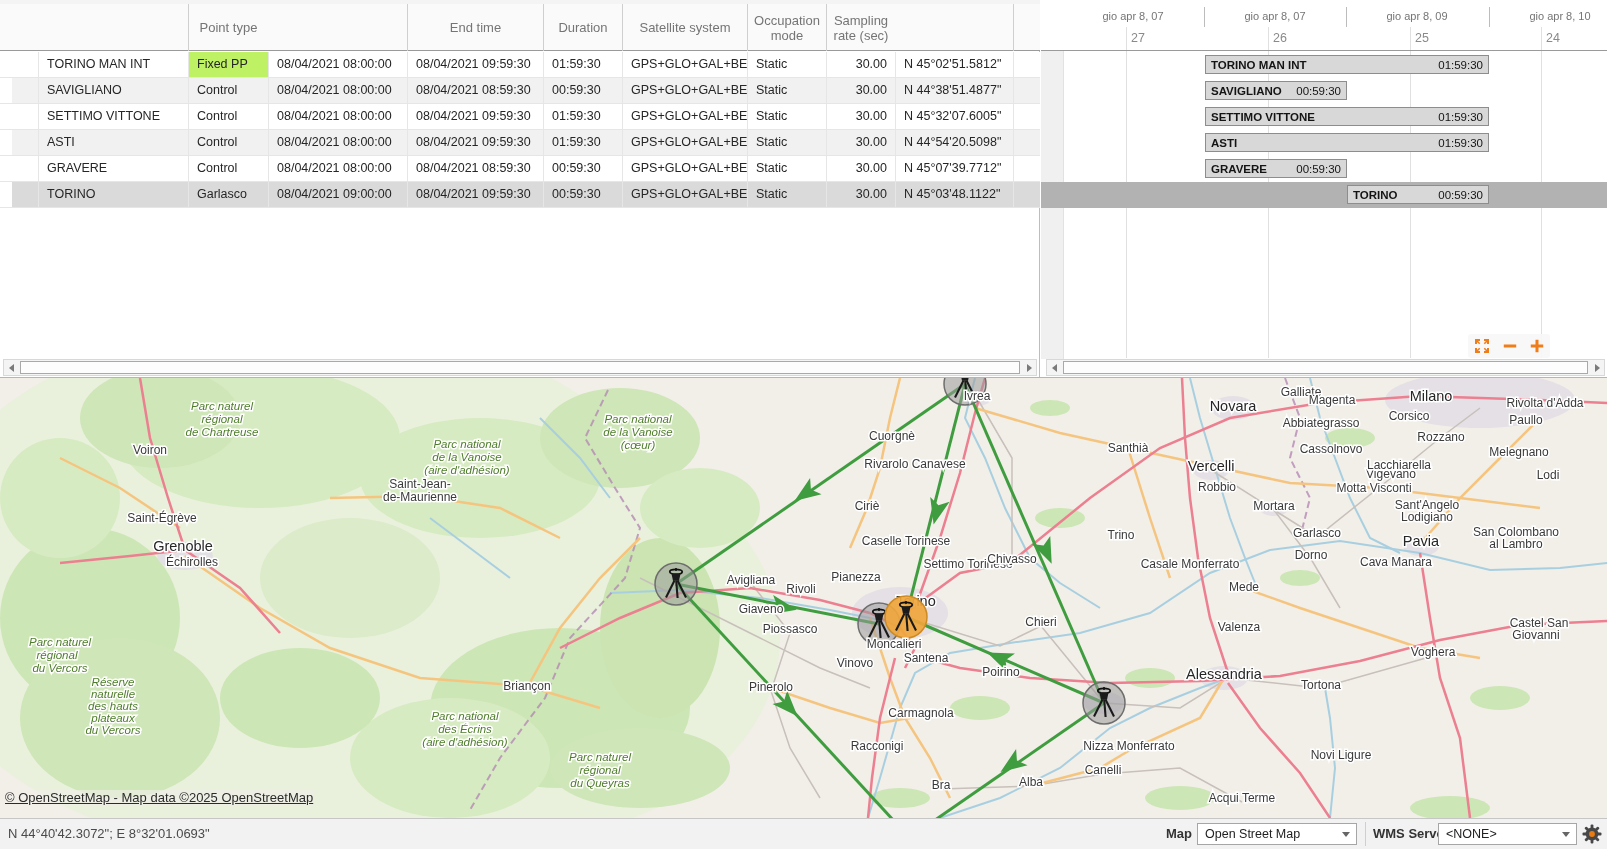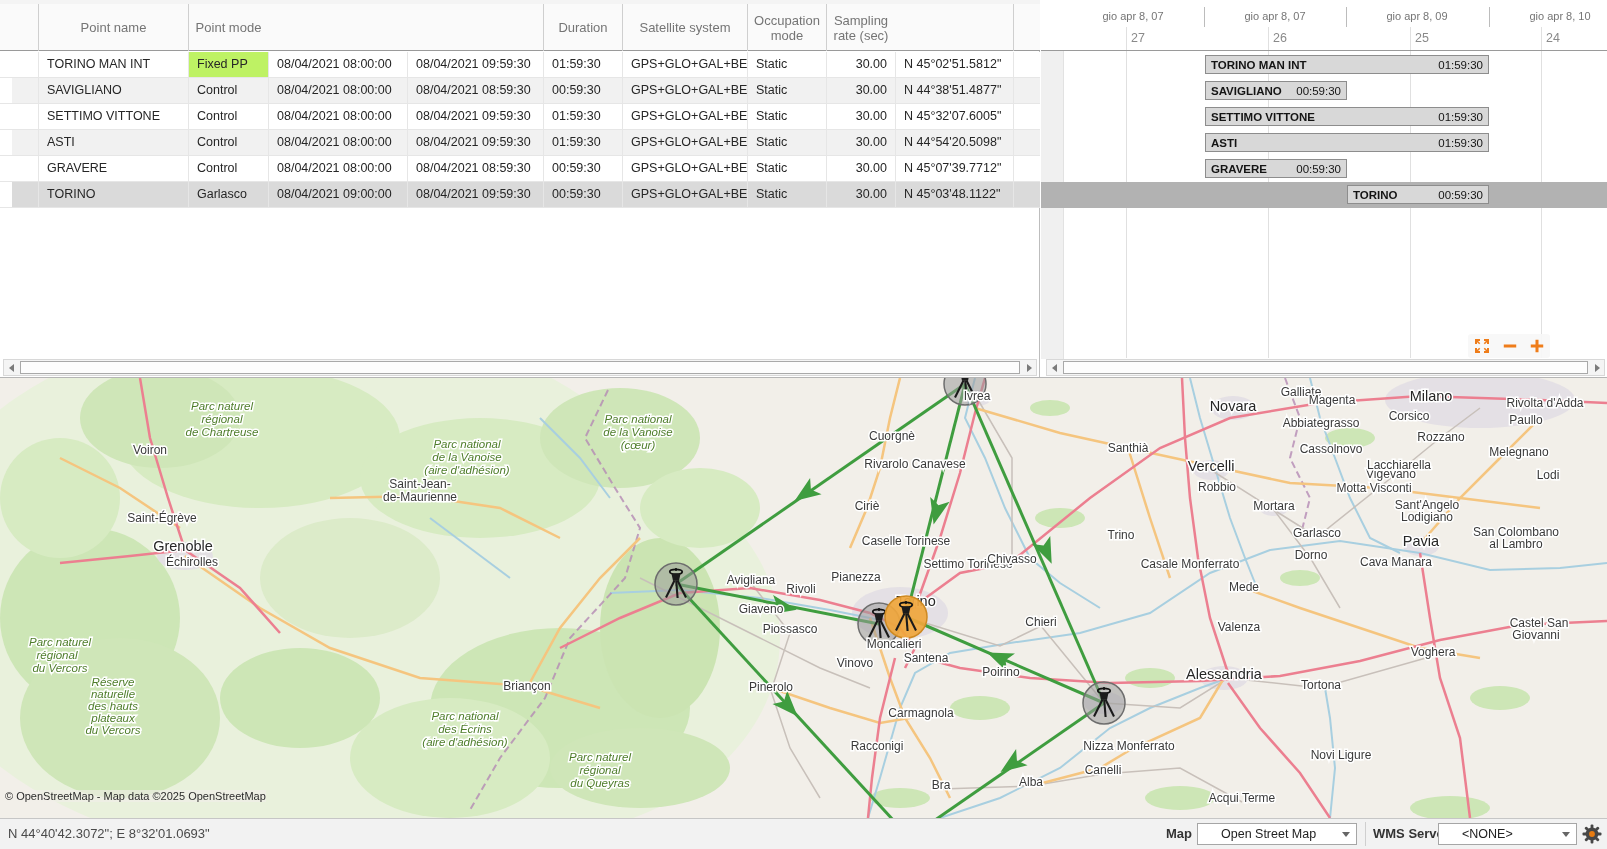--- a/index.html
+++ b/index.html
@@ -37,49 +37,49 @@
   .g-band.sel{background:#b2b2b2;}
   .g-bar{position:absolute;height:19px;background:#d8d8d8;border:1px solid #8d8d8d;box-sizing:border-box;
          font-size:11.5px;color:#141414;display:flex;align-items:center;}
   .g-bar .lbl{font-weight:bold;padding-left:5px;white-space:nowrap;overflow:hidden;flex:1;}
   .g-bar .dur{padding-right:5px;white-space:nowrap;}
   .g-zoom{position:absolute;left:427px;top:334px;width:82px;height:24px;background:rgba(247,247,247,.92);
           border-radius:3px;display:flex;align-items:center;justify-content:space-around;}
   .g-zoom svg{display:block;}
   
   .map-wrap{position:absolute;left:0;top:377px;width:1607px;height:441px;border-top:1px solid #b5b5b5;box-sizing:border-box;background:#f2efe9;}
-  .attribution{position:absolute;left:5px;top:412px;font-size:11px;color:#2b2b2b;background:rgba(242,239,233,.6);}
+  .attribution{position:absolute;left:5px;top:412px;font-size:13px;color:#2b2b2b;text-decoration:underline;background:rgba(242,239,233,.6);}
   
   .status-bar{position:absolute;left:0;top:818px;width:1607px;height:31px;background:#f2f2f2;border-top:1px solid #c6c6c6;box-sizing:border-box;}
   .coords{position:absolute;left:8px;top:0;height:30px;line-height:30px;font-size:13px;color:#4a4a4a;}
   .ctl-label{position:absolute;top:0;height:30px;line-height:30px;font-size:13px;font-weight:bold;color:#333;}
   .select{position:absolute;top:4px;height:22px;background:#fff;border:1px solid #a6a6a6;box-sizing:border-box;
-          font-size:12.5px;color:#222;line-height:20px;padding-left:23px;}
+          font-size:12.5px;color:#222;line-height:20px;padding-left:7px;}
   .select .caret{position:absolute;right:6px;top:8px;width:0;height:0;border-left:4px solid transparent;border-right:4px solid transparent;border-top:5px solid #666;}
   .vdivider{position:absolute;top:3px;height:24px;width:1px;background:#cfcfcf;}
   .gear{position:absolute;left:1582px;top:5px;width:20px;height:20px;cursor:pointer;}
   text{font-family:"Liberation Sans",sans-serif;}
   .mlabel{fill:#3a3a3a;font-size:12px;stroke:#ffffff;stroke-width:3px;paint-order:stroke;}
   .mlabel.b{font-size:14.5px;fill:#262626;}
   .mlabel.p{fill:#4e7d2a;font-style:italic;font-size:11.5px;}
 </style>
 </head>
 <body>
 
 <div class="app">
 
   <div class="table-panel">
     <div class="top-strip" style="width:1040px;"></div>
     <div class="tbl-header" id="tbl-header">
         <div class="tbl-hcell first" style="left: 0px; width: 38px;"></div>
-        <div class="tbl-hcell" style="left: 38px; width: 150px;">
-          <span>Point name</span>
-        </div>
         <div class="tbl-hcell" style="left: 188px; width: 80px;">
-          <span>Point mode</span>
+          <span>Point type</span>
+        </div>
+        <div class="tbl-hcell" style="left: 407px; width: 136px;">
+          <span>End time</span>
         </div>
         <div class="tbl-hcell" style="left: 543px; width: 79px;">
           <span>Duration</span>
         </div>
         <div class="tbl-hcell" style="left: 622px; width: 125px;">
           <span>Satellite system</span>
         </div>
         <div class="tbl-hcell" style="left: 747px; width: 79px;">
           <span>Occupation mode</span>
         </div>

